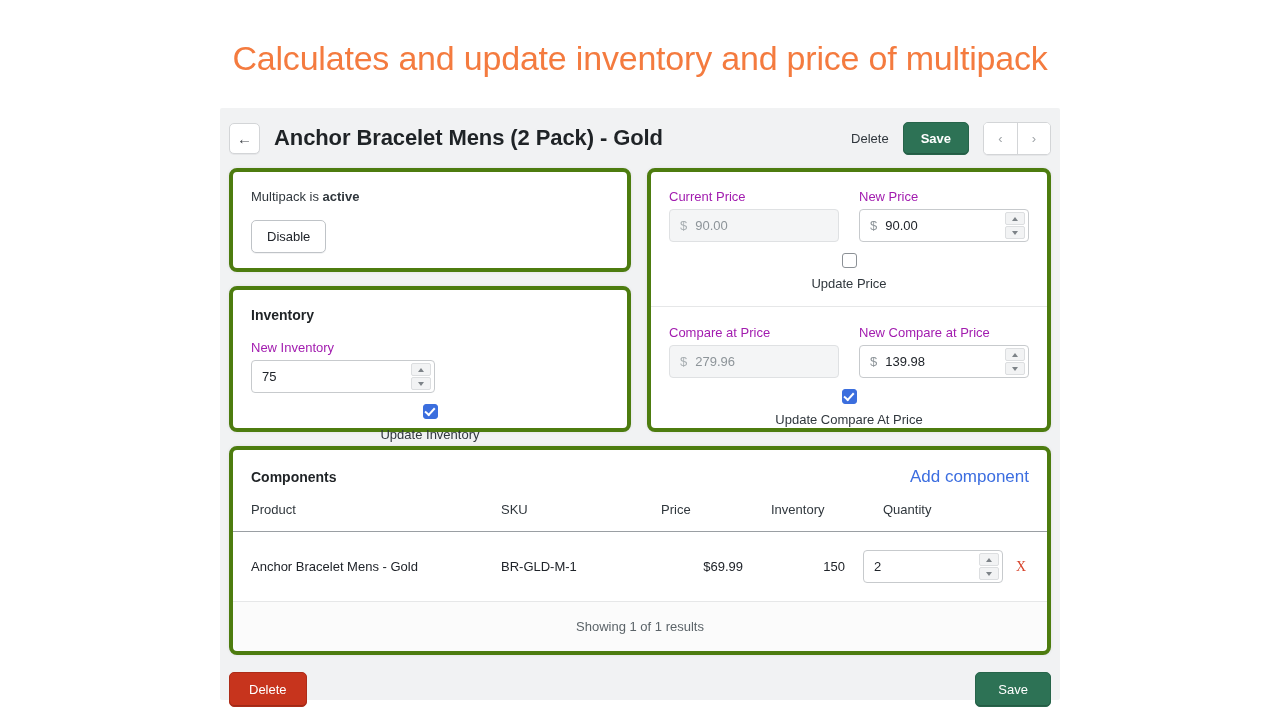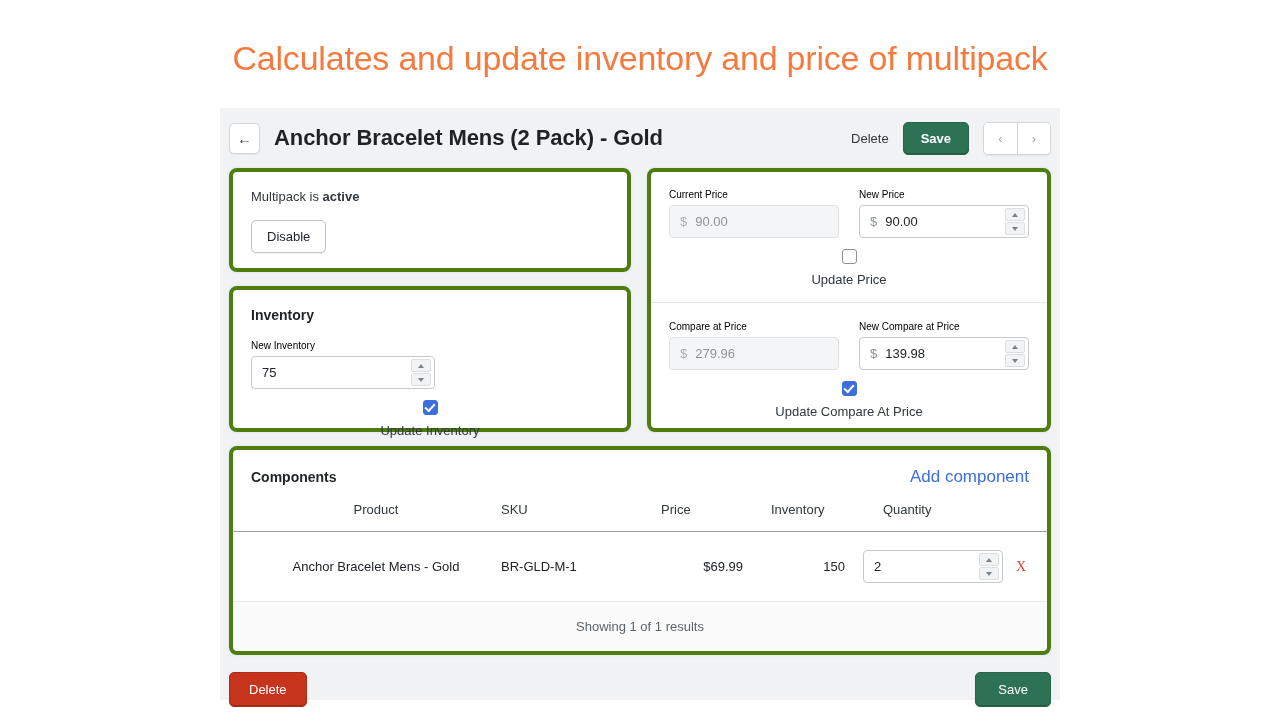--- a/index.html
+++ b/index.html
@@ -138,22 +138,22 @@
     color: #20242a;
     cursor: pointer;
     font-family: inherit;
     box-shadow: 0 1px 0 rgba(22,29,37,.05);
   }
 
   
   .field-row { display: flex; gap: 20px; }
   .field { width: 184px; }
   .field-label {
-    font-size: 10px;
-    color: #000000;
+    font-size: 13px;
+    color: #a21caf;
     margin-bottom: 5px;
     display: block;
   }
   .input-box {
     height: 33px;
     border: 1px solid #c7cacd;
     border-radius: 4px;
     background: #ffffff;
     display: flex;
     align-items: center;
@@ -248,21 +248,21 @@
     padding: 15px 0 14px 0;
   }
   thead tr { border-bottom: 1px solid #9a9fa3; }
   td {
     font-size: 13px;
     color: #20242a;
     padding: 18px 0;
     vertical-align: middle;
   }
   tbody tr { border-bottom: 1px solid #e6e7e8; }
-  .c-product { padding-left: 18px; width: 268px; text-align: center; }
+  .c-product { padding-left: 18px; width: 268px; }
   .c-sku { width: 160px; }
   .c-price { width: 110px; text-align: right; padding-right: 28px; }
   .c-inv { width: 92px; text-align: right; padding-right: 18px; }
   .c-qty { width: 150px; }
   .c-x { text-align: center; padding-right: 18px; }
   th.c-price { text-align: left; padding-right: 0; }
   th.c-inv { text-align: left; padding-right: 0; }
   th.c-qty { padding-left: 20px; }
 
   .qty-box { width: 140px; position: relative; }

